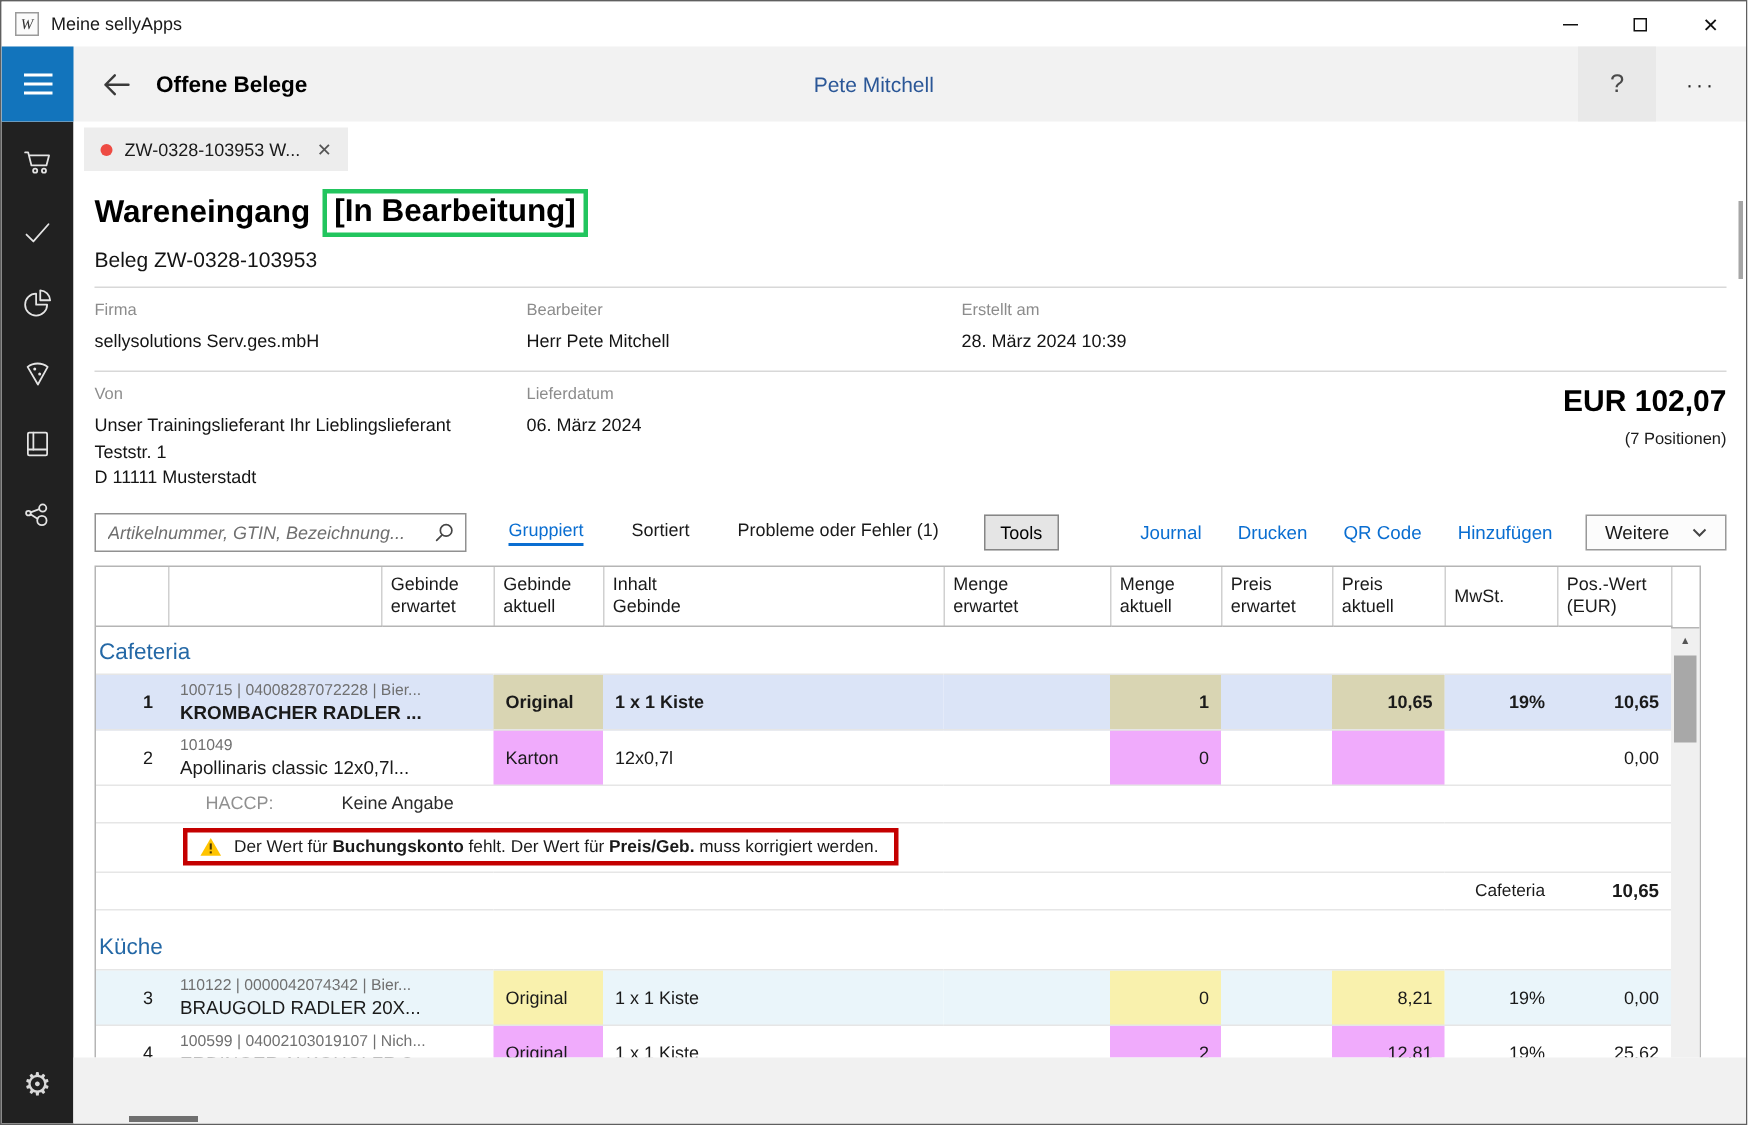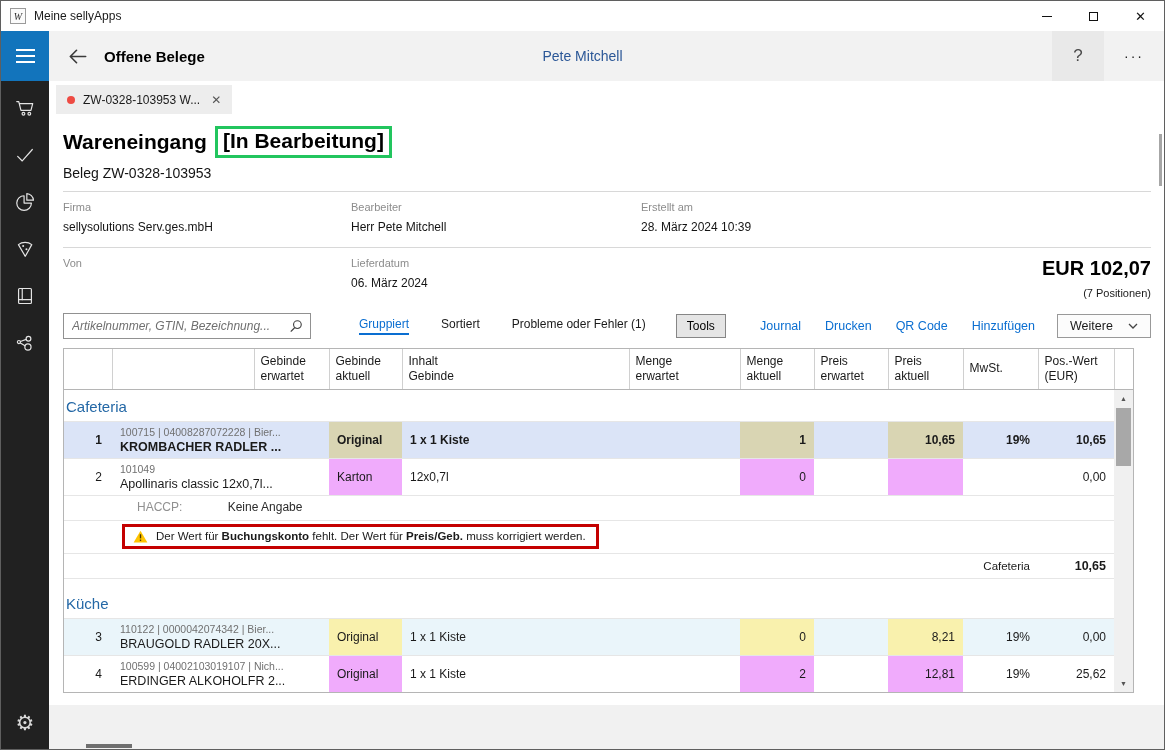--- a/index.html
+++ b/index.html
@@ -64,21 +64,21 @@
   .f-value { font-size:12px; color:#141414; margin-top:6px; line-height:1.45; white-space:pre-line; }
   .total-block { text-align:right; }
   .total-amount { font-size:20px; font-weight:bold; color:#000; }
   .total-pos { font-size:11px; margin-top:7px; }
 
   
   .toolbar { display:flex; align-items:center; margin-top:9px; height:28px; flex:0 0 auto; }
   .search { width:248px; height:26px; border:1px solid #919191; display:flex; align-items:center; padding:0 7px 0 8px; background:#fff; }
   .search input { border:none; outline:none; flex:1; font-size:12px; background:transparent; font-family:inherit; color:#333; min-width:0; }
   .search input::placeholder { font-style:italic; color:#6f6f6f; }
-  .filters { display:flex; margin-left:48px; gap:32px; align-items:flex-start; font-size:12px; }
+  .filters { display:flex; margin-left:28px; gap:32px; align-items:flex-start; font-size:12px; }
   .filter { color:#1a1a1a; cursor:pointer; padding-bottom:2px; border-bottom:2px solid transparent; white-space:nowrap; }
   .filter.active { color:#0a6ed1; border-bottom-color:#0a6ed1; }
   .tools-btn { margin-left:30px; font-size:12px; background:#e5e5e5; border:1px solid #868686; padding:4px 10px; cursor:pointer; white-space:nowrap; }
   .links { display:flex; gap:24px; margin-left:auto; align-items:center; }
   .tlink { color:#0a6ed1; font-size:12.5px; cursor:pointer; white-space:nowrap; }
   .more-select { margin-left:22px; border:1px solid #999; background:#fcfcfc; padding:4px 12px; font-size:12.5px; display:flex; align-items:center; justify-content:space-between; width:94px; cursor:pointer; }
 
   
   .table-frame { margin-top:8px; width:1071px; border:1px solid #b5b5b5; position:relative; }
   table { border-collapse:collapse; table-layout:fixed; width:1050px; }
@@ -237,20 +237,23 @@
           <div>
             <div class="f-label">Erstellt am</div>
             <div class="f-value">28. März 2024 10:39</div>
           </div>
         </div>
         <div class="divider" style="margin-top:0"></div>
 
         <div class="info-row2">
           <div>
             <div class="f-label">Von</div>
+            <div class="f-value">Unser Trainingslieferant Ihr Lieblingslieferant
+Teststr. 1
+D 11111 Musterstadt</div>
           </div>
           <div>
             <div class="f-label">Lieferdatum</div>
             <div class="f-value">06. März 2024</div>
           </div>
           <div class="total-block">
             <div class="total-amount">EUR 102,07</div>
             <div class="total-pos">(7 Positionen)</div>
           </div>
         </div>

